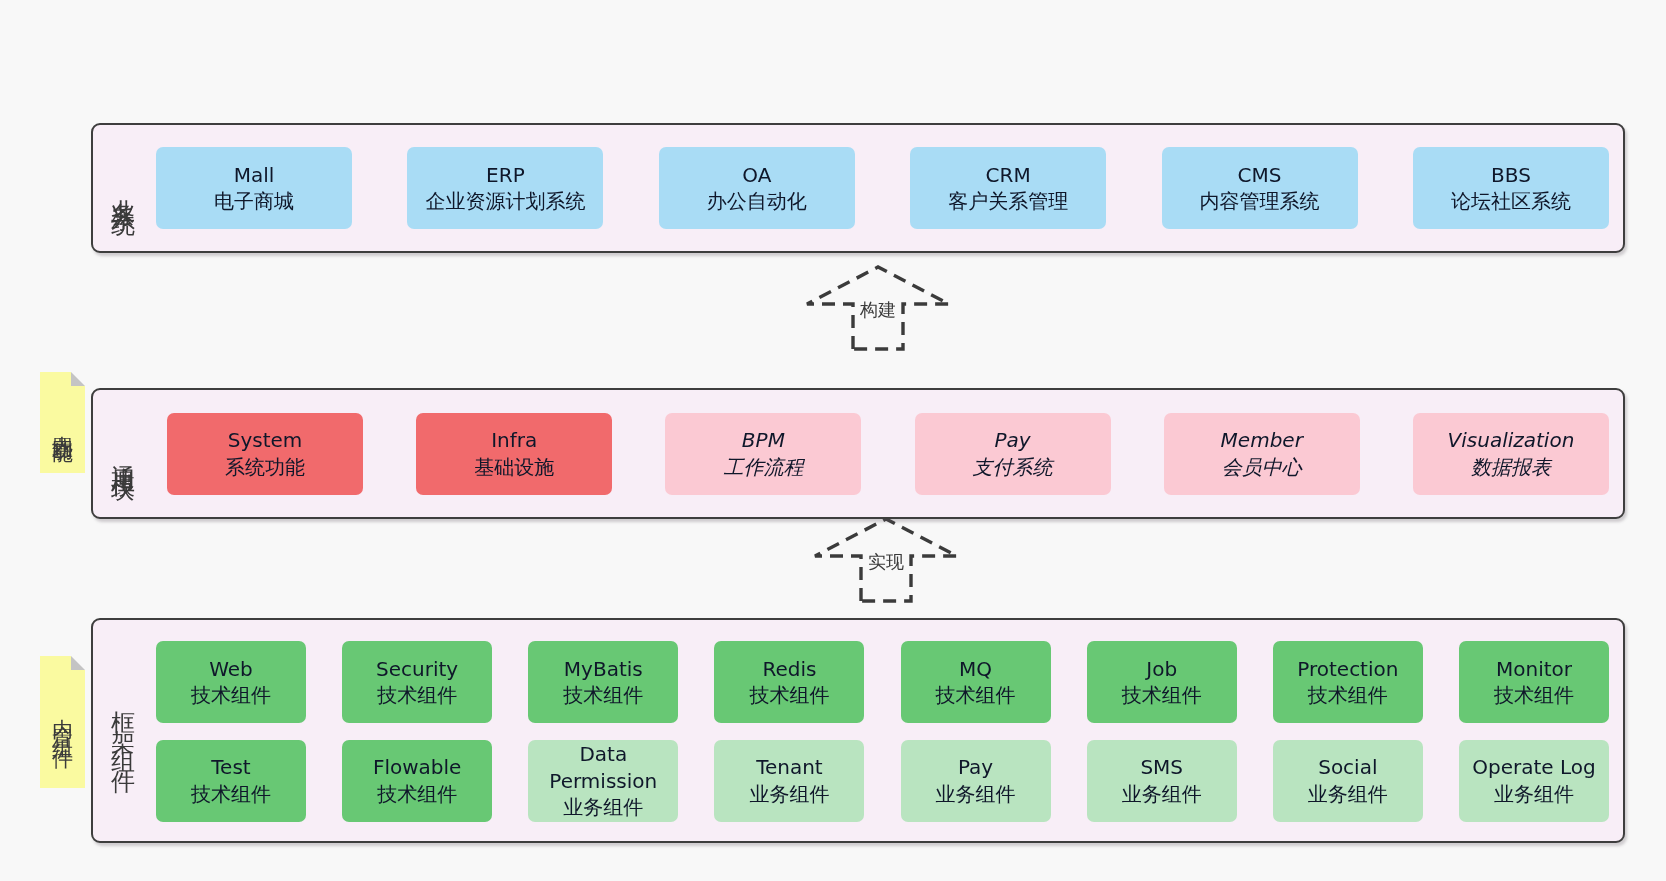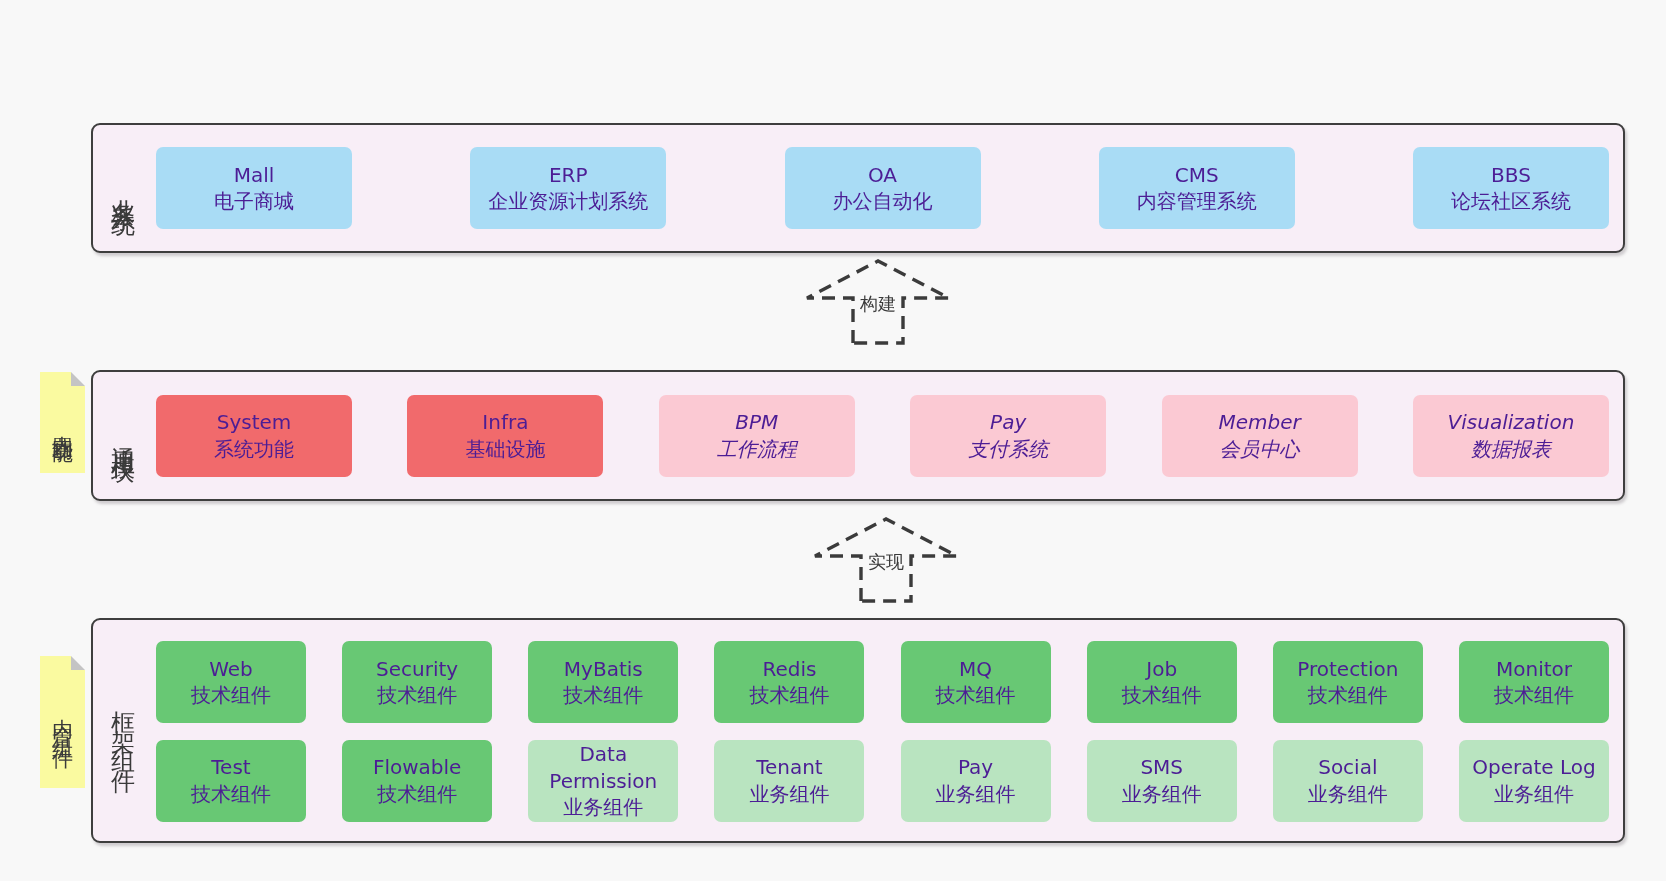--- a/index.html
+++ b/index.html
@@ -5,35 +5,35 @@
   html,body{margin:0;padding:0;}
   body{background:#f8f8f8;font-family:"DejaVu Sans","Liberation Sans",sans-serif;}
   .canvas{position:relative;width:1666px;height:881px;background:#f8f8f8;overflow:hidden;color:#3d3d3d;}
 
   
   .panel{position:absolute;left:91px;width:1534px;box-sizing:border-box;
          background:#f8eef7;border:2px solid #3e3e3e;border-radius:9px;
          box-shadow:2px 3px 3px rgba(100,90,100,.28);
          display:flex;align-items:center;z-index:2;}
   #panel-business{top:123px;height:130px;}
-  #panel-modules{top:370px;height:131px;}
+  #panel-modules{top:388px;height:131px;gap:11px;}
   #panel-framework{top:618px;height:225px;align-items:stretch;}
 
   .panel-label{flex:none;width:38px;margin-left:11px;
                writing-mode:vertical-rl;text-orientation:upright;
                display:flex;align-items:center;justify-content:center;
                font-size:24px;color:#3a3a3a;letter-spacing:4px;text-align:center;}
   #panel-framework .panel-label{letter-spacing:20px;}
 
   .boxes{flex:1;display:flex;justify-content:space-between;align-items:center;padding:0 14px;}
   .rows{flex:1;display:flex;flex-direction:column;justify-content:center;gap:14px;padding:20px 0 18px;}
 
   .box{box-sizing:border-box;border-radius:7px;
        display:flex;flex-direction:column;justify-content:center;align-items:center;
-       text-align:center;line-height:1.32;font-size:20px;color:#4c1d95;}
+       text-align:center;line-height:1.32;font-size:20px;color:#0f172a;}
   .box.w6{width:196px;height:82px;}
   .box.w8{width:150px;height:82px;padding:2px;}
   .c-blue{background:#a9dcf5;}
   .c-red{background:#f16a6c;}
   .c-pink{background:#fbc9d3;font-style:italic;}
   .c-green{background:#68c874;}
   .c-greenlight{background:#b9e4c0;}
 
   
   .note{position:absolute;width:45px;background:#fafaa0;z-index:1;
@@ -42,21 +42,21 @@
   .note::before{content:"";position:absolute;top:0;right:0;width:0;height:0;
         border-bottom:14px solid #c4c4c4;border-right:14px solid transparent;}
   #note-features{left:40px;top:372px;height:101px;}
   #note-components{left:40px;top:656px;height:132px;}
   .note-label{writing-mode:vertical-rl;text-orientation:upright;
         font-size:21px;color:#3a3a3a;letter-spacing:2px;}
   #note-components .note-label{letter-spacing:10px;}
 
   
   .arrow{position:absolute;width:150px;height:88px;z-index:1;}
-  #arrow-build{left:803px;top:258px;}
+  #arrow-build{left:803px;top:264px;}
   #arrow-implement{left:811px;top:516px;}
   .arrow svg{display:block;width:150px;height:88px;}
   .arrow path{fill:none;stroke:#3b3b3b;stroke-width:3.4;stroke-dasharray:13 8;}
   .arrow-label{position:absolute;left:50%;top:34px;transform:translateX(-50%);
         font-size:18px;color:#3a3a3a;background:#f8f8f8;padding:0 3px;white-space:nowrap;}
 </style>
 </head>
 <body>
 
 <div class="canvas">
@@ -77,20 +77,24 @@
       </div>
       <div class="box w6 c-blue">
         <span>ERP</span>
         <span>企业资源计划系统</span>
       </div>
       <div class="box w6 c-blue">
         <span>OA</span>
         <span>办公自动化</span>
       </div>
       <div class="box w6 c-blue">
+        <span>CRM</span>
+        <span>客户关系管理</span>
+      </div>
+      <div class="box w6 c-blue">
         <span>CMS</span>
         <span>内容管理系统</span>
       </div>
       <div class="box w6 c-blue">
         <span>BBS</span>
         <span>论坛社区系统</span>
       </div>
     </div>
   </div>
 

